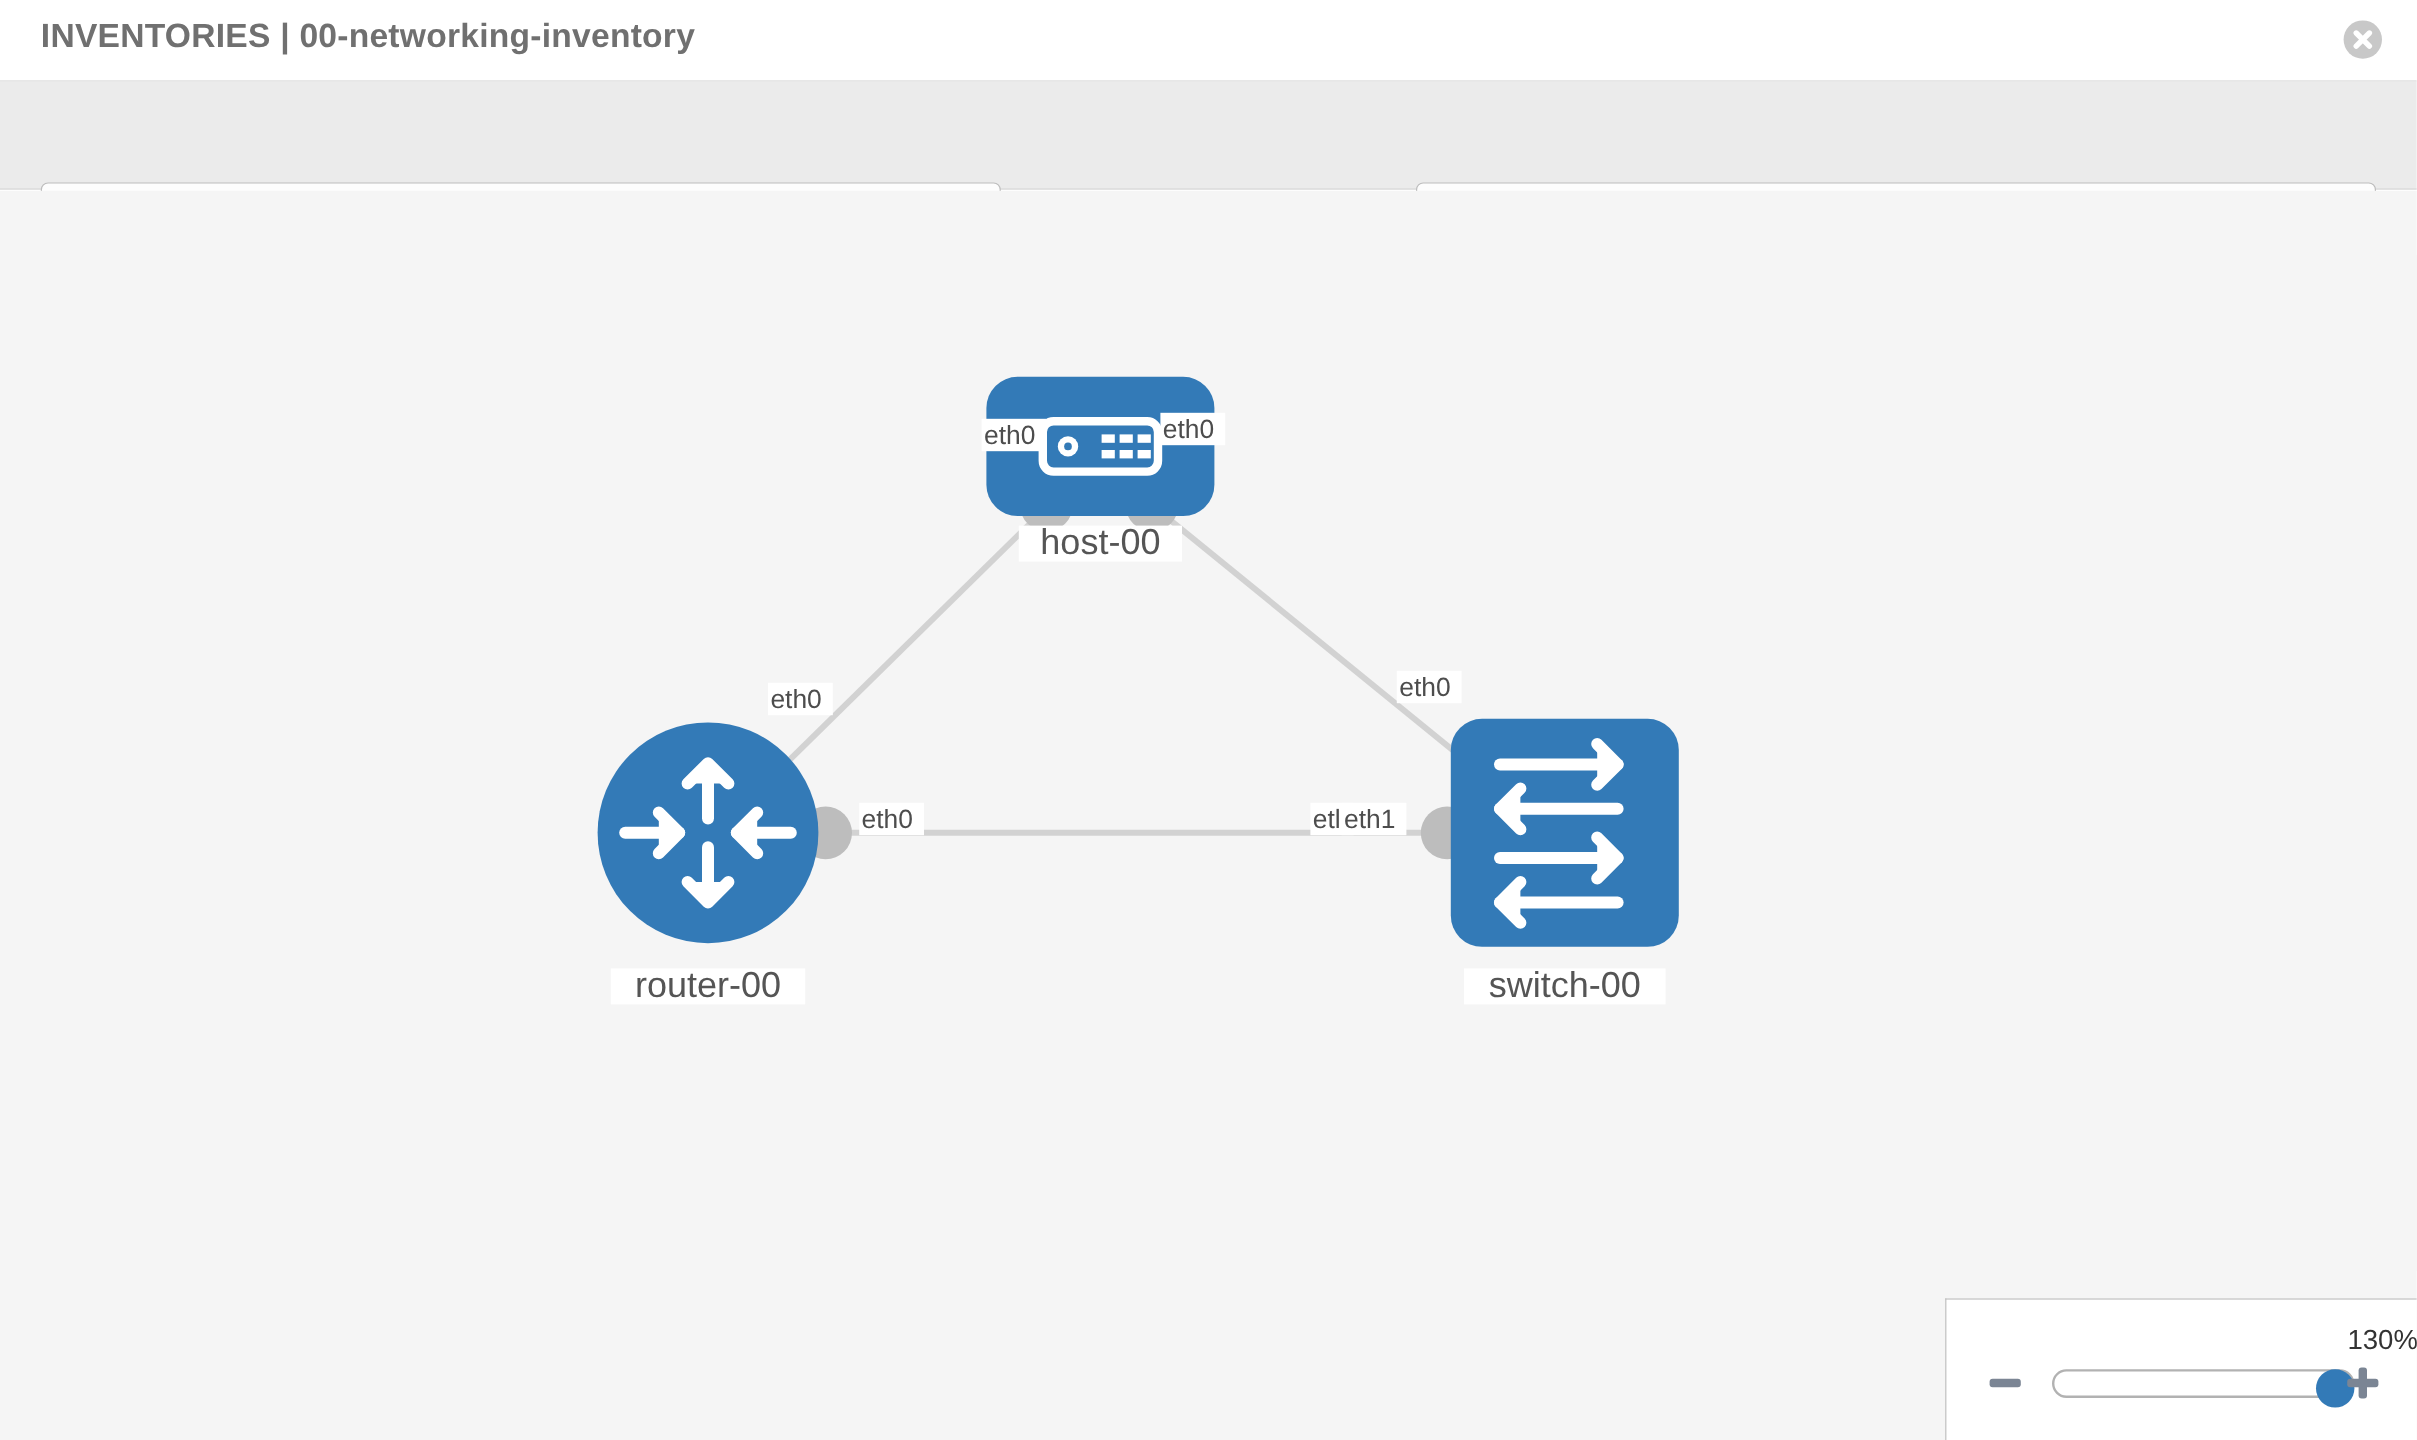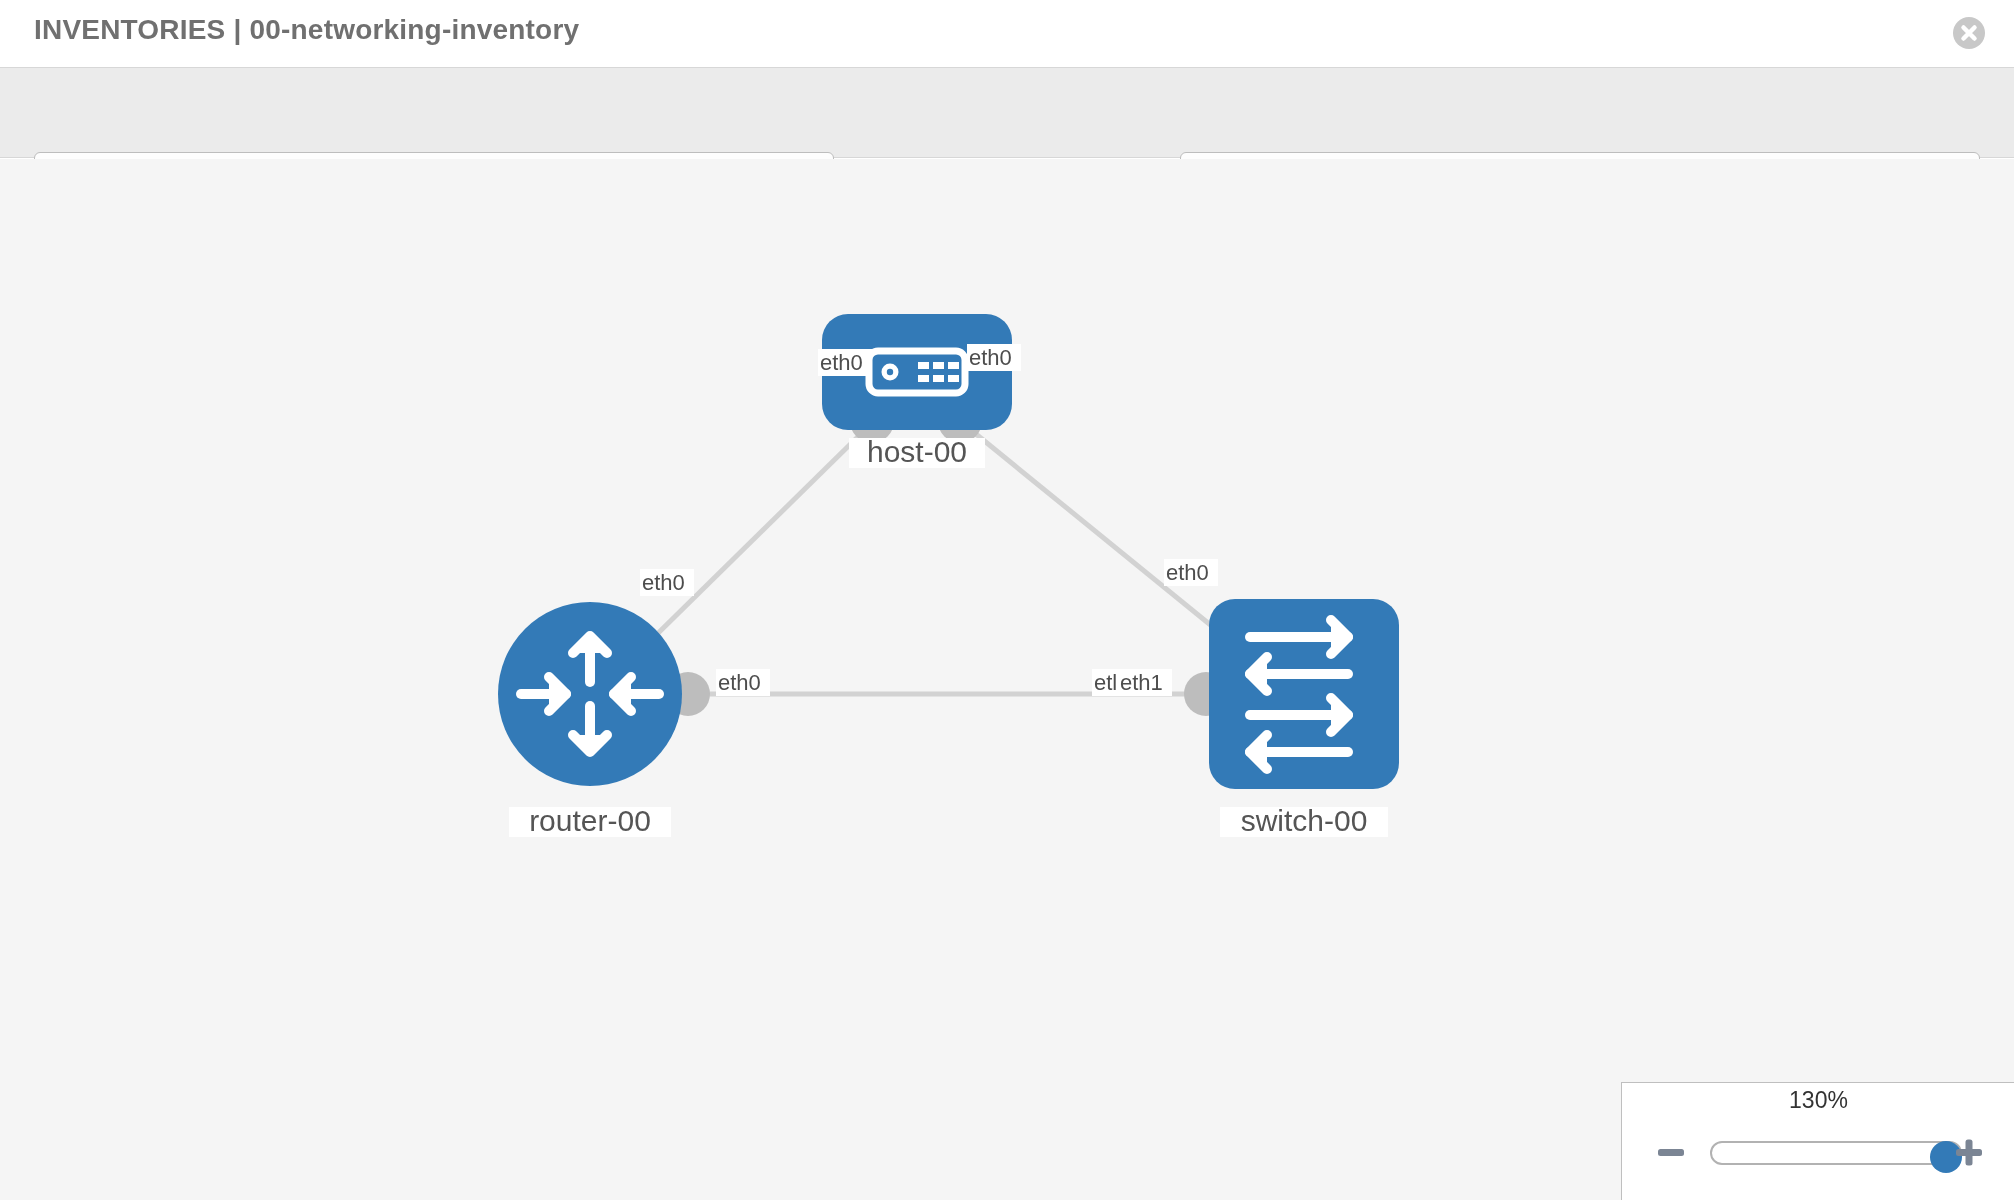--- a/index.html
+++ b/index.html
@@ -140,23 +140,23 @@
     position: absolute;
     left: 1621px; top: 1082px;
     width: 393px; height: 118px;
     background: #ffffff;
     border: 1px solid #bfbfbf;
     border-right: none;
     border-bottom: none;
   }
   .zoom-value {
     position: absolute;
-    left: 0; top: 4px;
+    left: 0; top: 20px;
     width: 393px;
-    text-align: center;
+    text-align: right;
     font-size: 23px;
     color: #333333;
   }
   .zoom-row {
     position: absolute;
     left: 0; top: 50px;
     width: 393px; height: 46px;
   }
   .zoom-minus, .zoom-plus {
     position: absolute;

